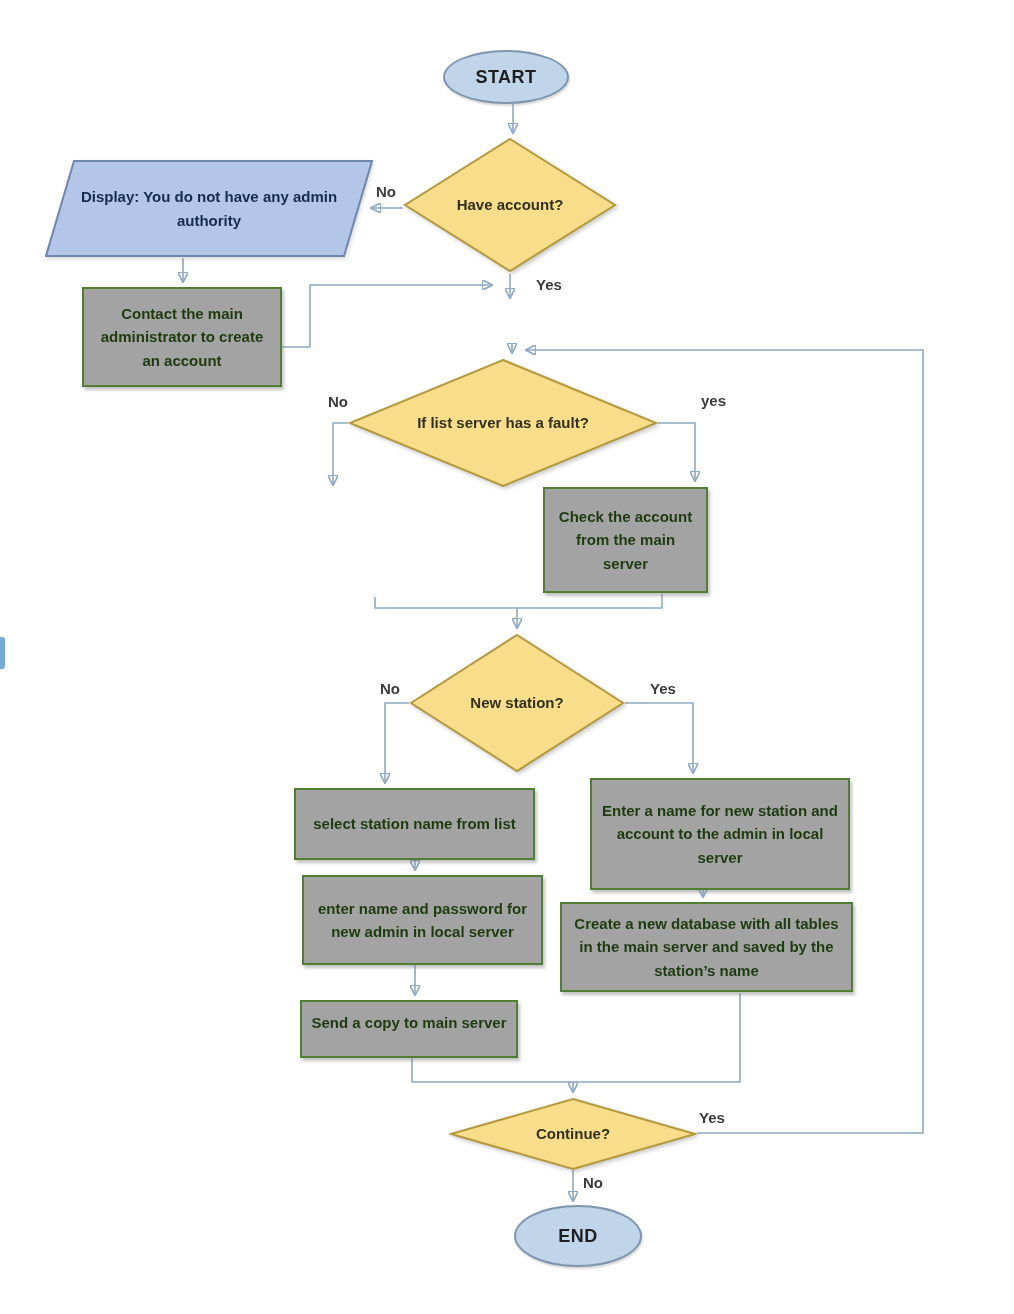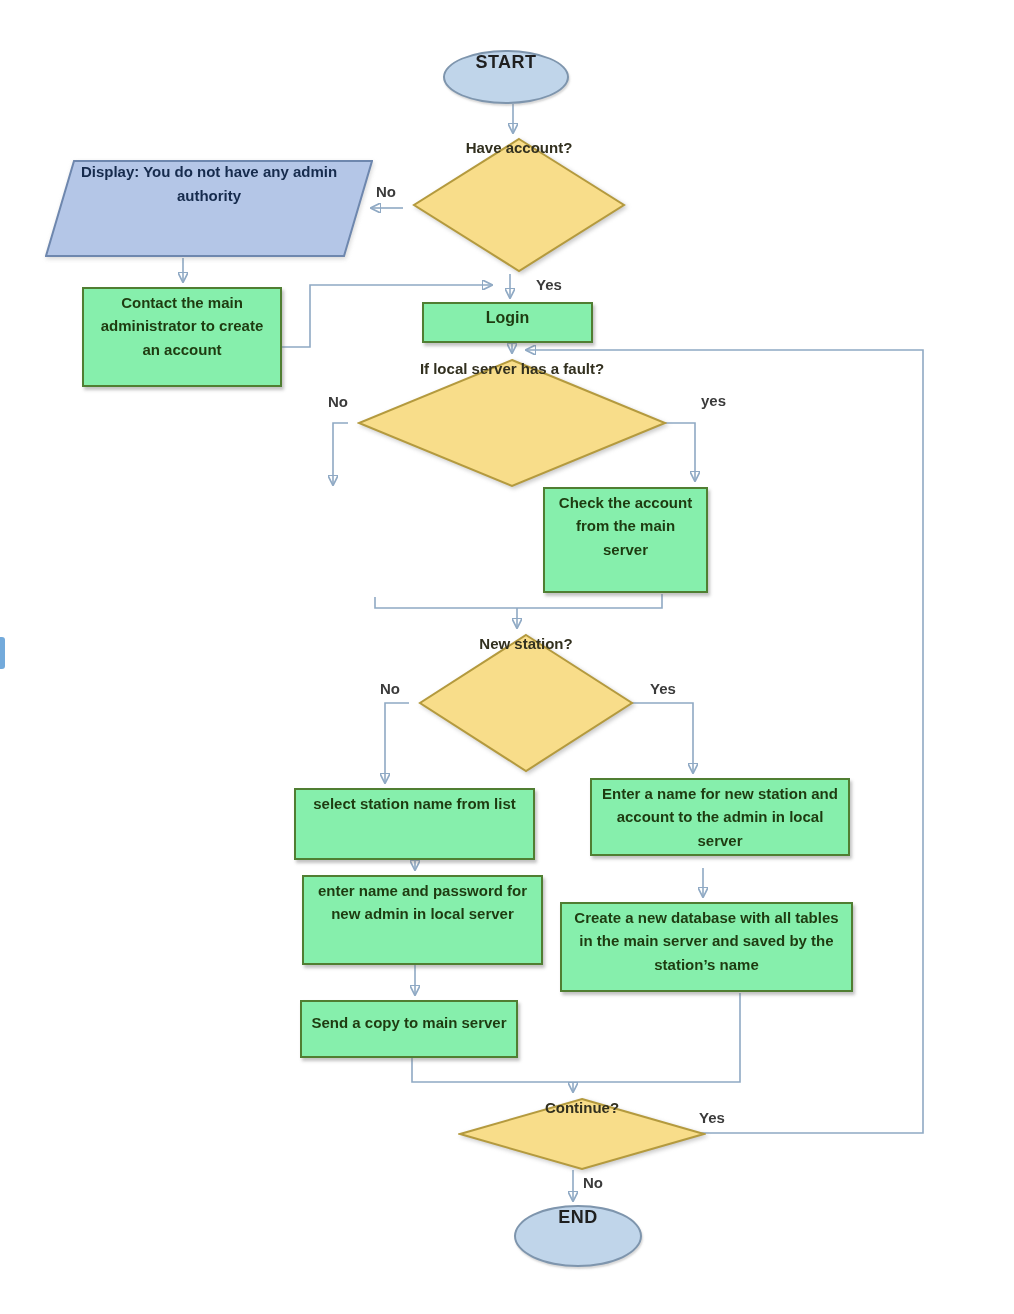--- a/index.html
+++ b/index.html
@@ -2,32 +2,32 @@
 <html><head>
 <meta charset="utf-8">
 <style>
   html,body{margin:0;padding:0;background:#ffffff;}
   .canvas{
     position:relative;width:1014px;height:1314px;background:#ffffff;overflow:hidden;
     font-family:"Liberation Sans",sans-serif;font-weight:700;
   }
   .wires{position:absolute;left:0;top:0;width:1014px;height:1314px;pointer-events:none;}
   .wires path{fill:none;stroke:#8fa9c4;stroke-width:1.6px;}
-  .node{position:absolute;display:flex;justify-content:center;text-align:center;box-sizing:border-box;}
+  .node{position:absolute;display:flex;align-items:center;justify-content:center;text-align:center;box-sizing:border-box;}
   .proc{
-    background:#86efac;border:2px solid #507e32;color:#1e3b10;
+    background:#a3a3a3;border:2px solid #507e32;color:#1e3b10;
     font-size:15px;line-height:1.55;box-shadow:2px 3px 3px rgba(120,120,120,.45);
     padding:2px 8px;
   }
   .term{
     background:#c0d5ea;border:2px solid #7e95ad;border-radius:50%;
     color:#1f1f1f;font-size:18px;letter-spacing:.5px;
     box-shadow:1px 2px 2px rgba(140,140,140,.35);
   }
-  .diamond{background:transparent;border:none;margin-left:9px;}
+  .diamond{background:transparent;border:none;}
   .diamond .dshape{position:absolute;left:0;top:0;width:100%;height:100%;
     fill:#f8dd8a;stroke:#b49a3e;stroke-width:2;
     filter:drop-shadow(2px 2px 2px rgba(120,120,120,.4));}
   .diamond .dtext{position:relative;z-index:1;color:#32301f;font-size:15px;line-height:1.45;}
   .io{background:transparent;border:none;}
   .io .dshape{position:absolute;left:0;top:0;width:100%;height:100%;
     fill:#b4c6e7;stroke:#6e87ae;stroke-width:2;
     filter:drop-shadow(1px 2px 2px rgba(140,140,140,.35));}
   .io .dtext{position:relative;z-index:1;color:#162b4d;font-size:15px;line-height:1.6;}
   .clip{display:block;overflow:hidden;padding-top:8px;}
@@ -84,29 +84,26 @@
   <div class="node io" style="left:45px;top:160px;width:328px;height:97px">
     <svg class="dshape" viewBox="0 0 328 97" preserveAspectRatio="none">
       <polygon points="29,1 327,1 299,96 1,96"></polygon>
     </svg>
     <span class="dtext" style="width:270px">Display: You do not have any admin authority</span>
   </div>
 
   <div class="node proc" style="left:82px;top:287px;width:200px;height:100px">
     <span>Contact the main administrator to create an account</span>
   </div>
-  <div class="node proc" style="left:422px;top:302px;width:171px;height:41px;font-size:16px">
-    <span>Login</span>
-  </div>
 
   <div class="node diamond" style="left:348px;top:358px;width:310px;height:130px">
     <svg class="dshape" viewBox="0 0 310 130" preserveAspectRatio="none">
       <polygon points="155,2 308,65 155,128 2,65"></polygon>
     </svg>
-    <span class="dtext" style="width:190px">If local server has a fault?</span>
+    <span class="dtext" style="width:190px">If list server has a fault?</span>
   </div>
 
   <div class="node proc" style="left:543px;top:487px;width:165px;height:106px">
     <span>Check the account from the main server</span>
   </div>
 
   <div class="node diamond" style="left:409px;top:633px;width:216px;height:140px">
     <svg class="dshape" viewBox="0 0 216 140" preserveAspectRatio="none">
       <polygon points="108,2 214,70 108,138 2,70"></polygon>
     </svg>
@@ -116,21 +113,21 @@
   <div class="node proc" style="left:294px;top:788px;width:241px;height:72px">
     <span>select station name from list</span>
   </div>
   <div class="node proc" style="left:302px;top:875px;width:241px;height:90px">
     <span>enter name and password for new admin in local server</span>
   </div>
   <div class="node proc clip" style="left:300px;top:1000px;width:218px;height:58px;line-height:26px">
     <span>Send a copy to main server</span>
   </div>
 
-  <div class="node proc" style="left:590px;top:778px;width:260px;height:78px">
+  <div class="node proc" style="left:590px;top:778px;width:260px;height:112px">
     <span>Enter a name for new station and account to the admin in local server</span>
   </div>
   <div class="node proc" style="left:560px;top:902px;width:293px;height:90px">
     <span>Create a new database with all tables in the main server and saved by the station’s name</span>
   </div>
 
   <div class="node diamond" style="left:449px;top:1097px;width:248px;height:74px">
     <svg class="dshape" viewBox="0 0 248 74" preserveAspectRatio="none">
       <polygon points="124,2 246,37 124,72 2,37"></polygon>
     </svg>

